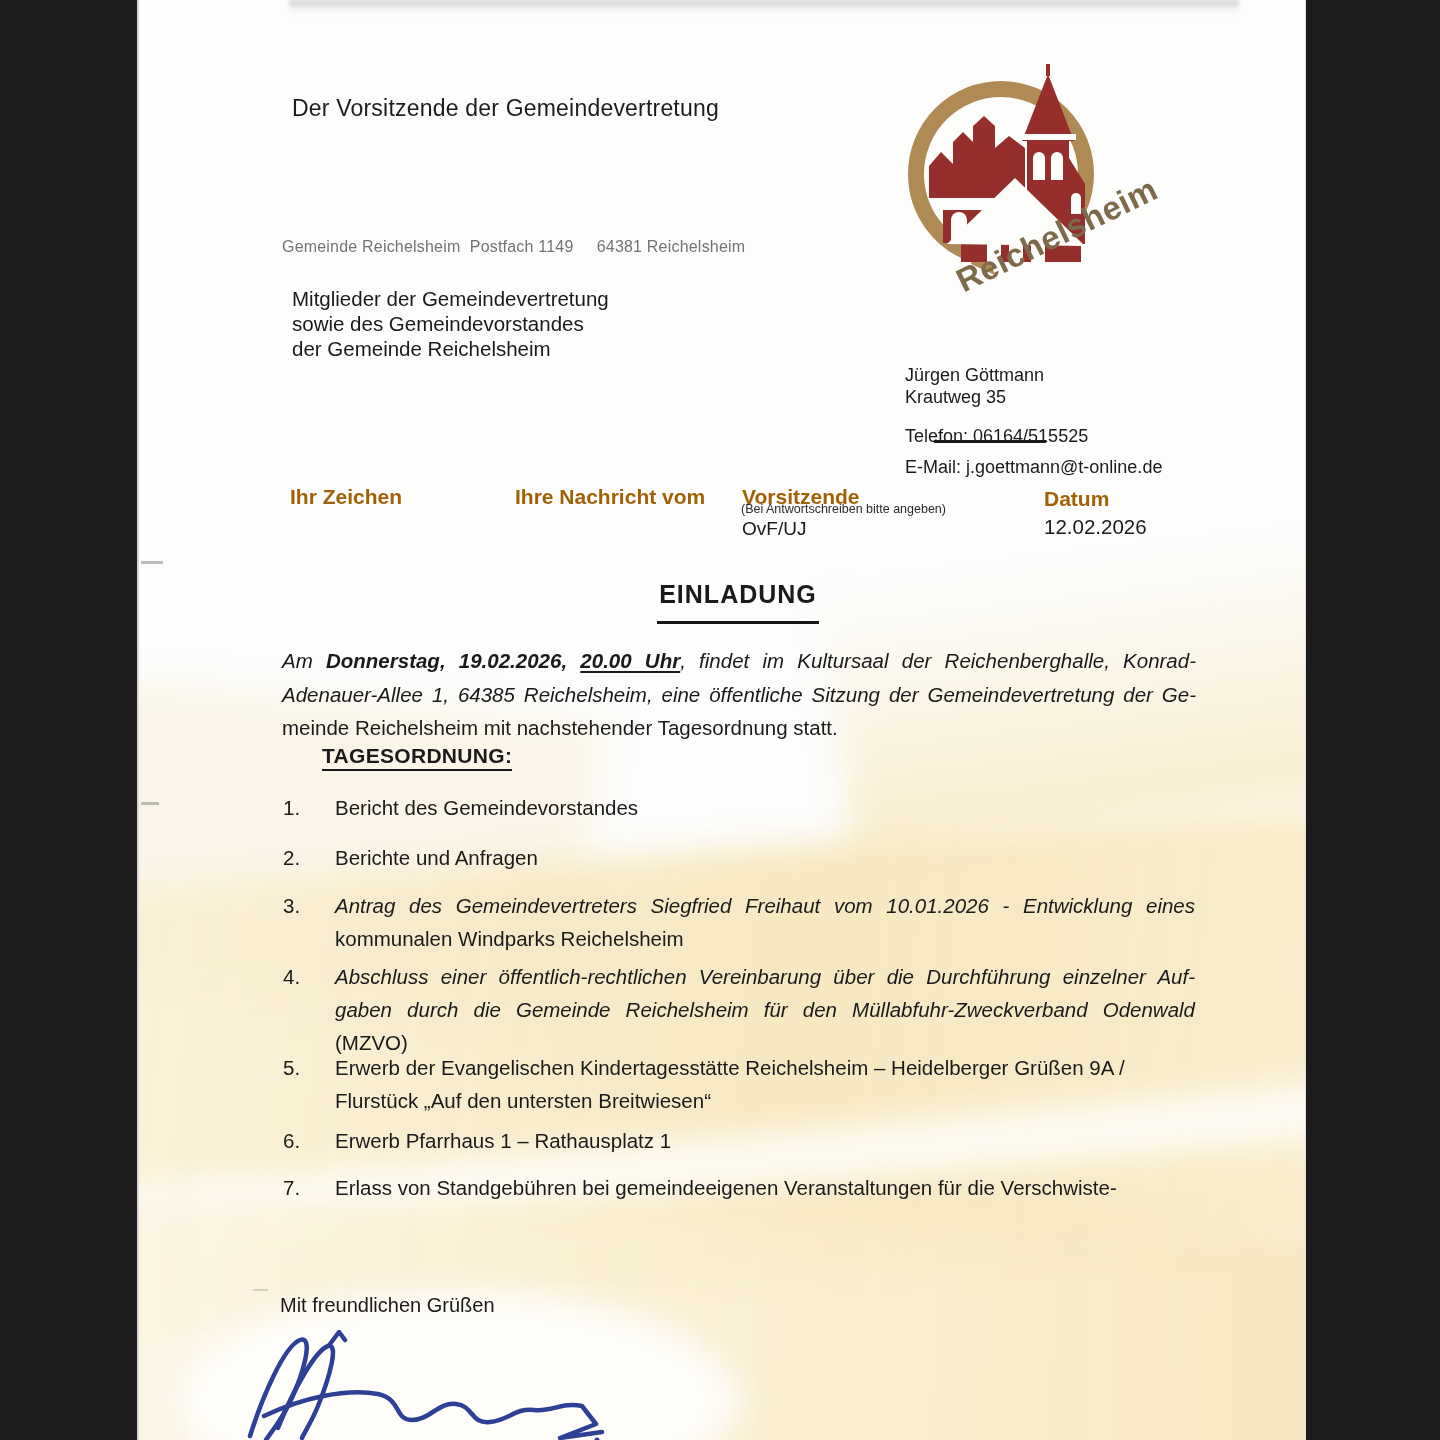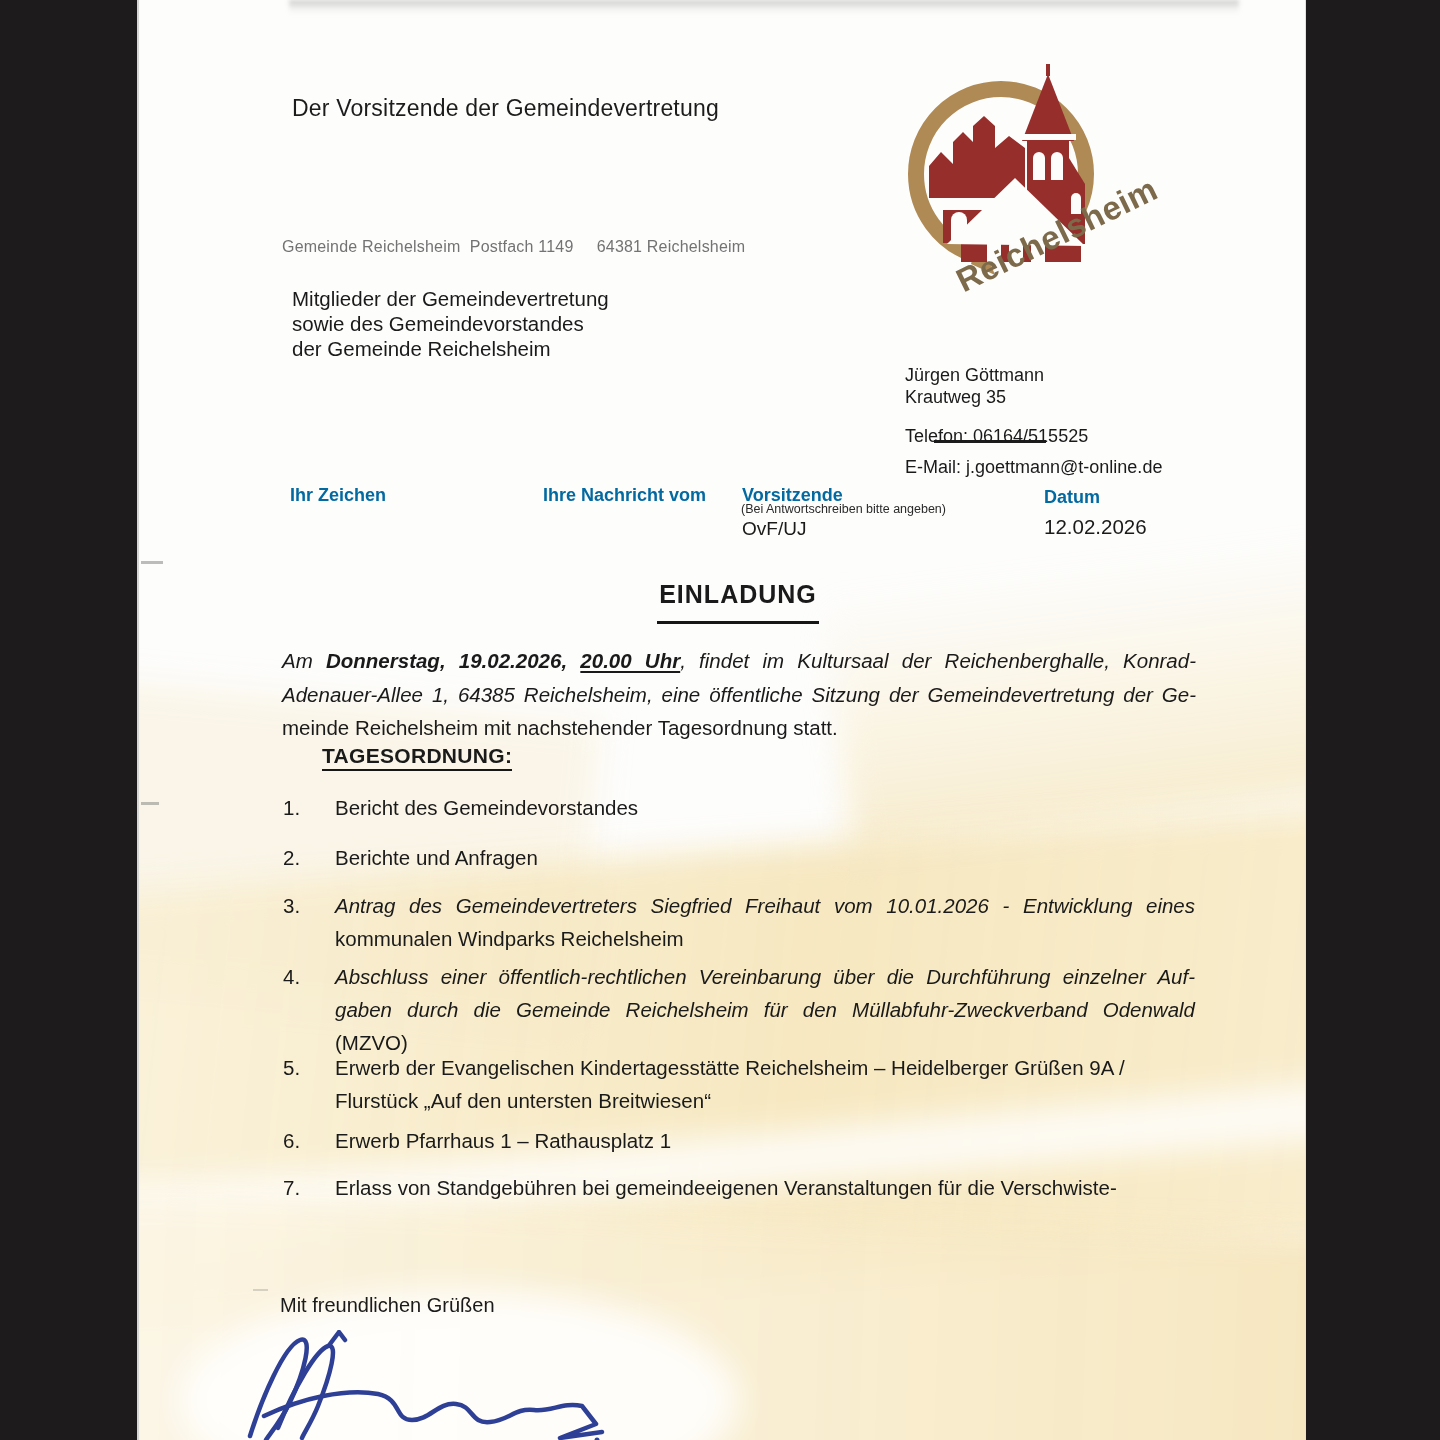--- a/index.html
+++ b/index.html
@@ -39,24 +39,24 @@
   .fold.f2{left:2px;top:802px;width:18px;}
   .fold.f3{left:114px;top:1289px;width:15px;height:2px;opacity:.4;}
   .artifact-line{position:absolute;left:795px;top:440px;width:112px;height:3px;background:#1c1c1c;}
 
   .abs{position:absolute;}
   .sender-role{left:153px;top:95px;font-size:23px;letter-spacing:.2px;color:#1c1c1c;}
   .return-line{left:143px;top:238px;font-size:16px;color:#737373;white-space:pre;letter-spacing:.2px;}
   .recipient{left:153px;top:286px;font-size:20.5px;line-height:25px;}
   .contact{left:766px;top:364px;font-size:18px;line-height:22px;}
   .contact .gap1{height:17px;} .contact .gap2{height:9px;}
-  .reflabel{font-size:18px;font-weight:bold;color:#0369a1;}
+  .reflabel{font-size:21px;font-weight:bold;color:#a16207;}
   .refnote{font-size:12.5px;color:#2a2a2a;}
   .refval{font-size:19px;}
-  .rl1{left:151px;top:485px;} .rl2{left:376px;top:485px;margin-left:28px;}
+  .rl1{left:151px;top:485px;} .rl2{left:376px;top:485px;}
   .rl3{left:603px;top:485px;} .rl3n{left:602px;top:502px;}
   .rl3v{left:603px;top:518px;}
   .rl4{left:905px;top:487px;} .rl4v{left:905px;top:515px;font-size:20.5px;}
 
   .title-wrap{left:143px;top:580px;width:912px;text-align:center;}
   .title-text{display:inline-block;font-size:25px;font-weight:bold;letter-spacing:1px;
       border-bottom:3px solid #161616;padding:0 2px 12px 2px;}
 
   .intro{left:143px;top:644px;width:914px;font-size:20.5px;line-height:33.5px;}
   .line{display:block;}

